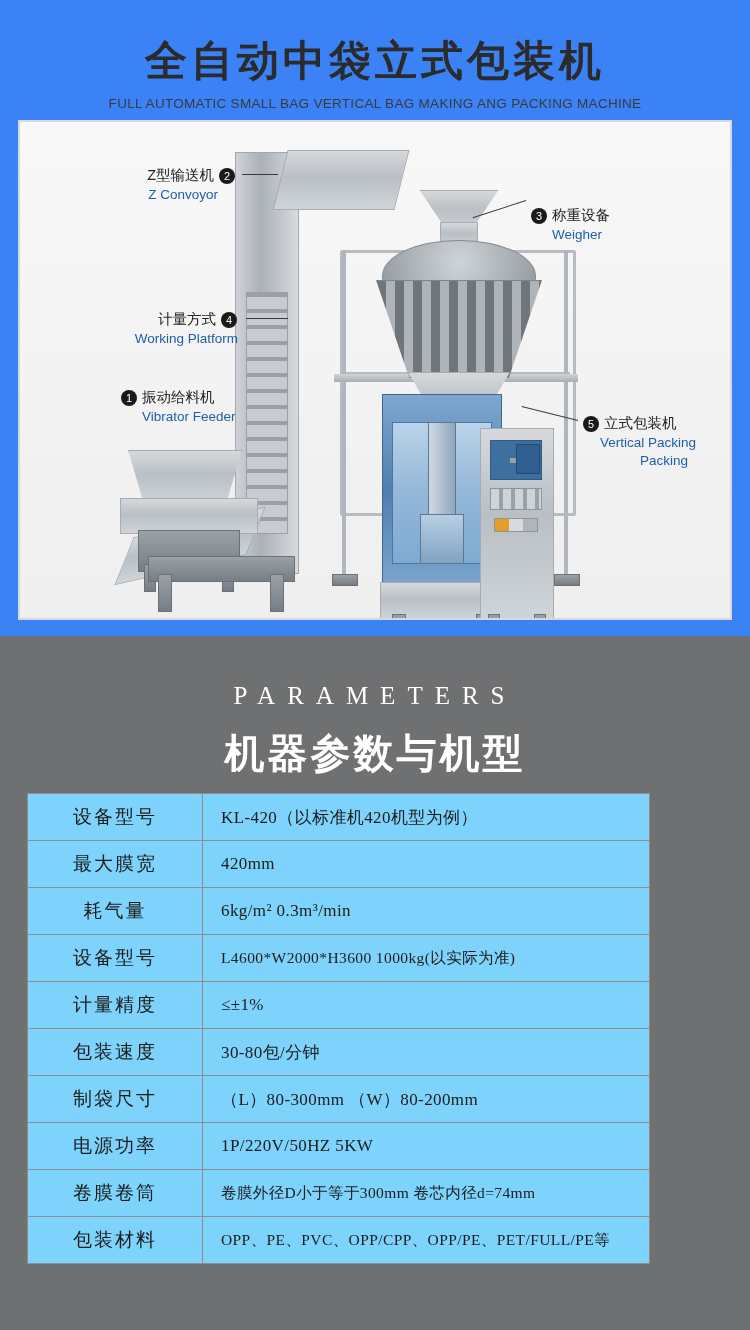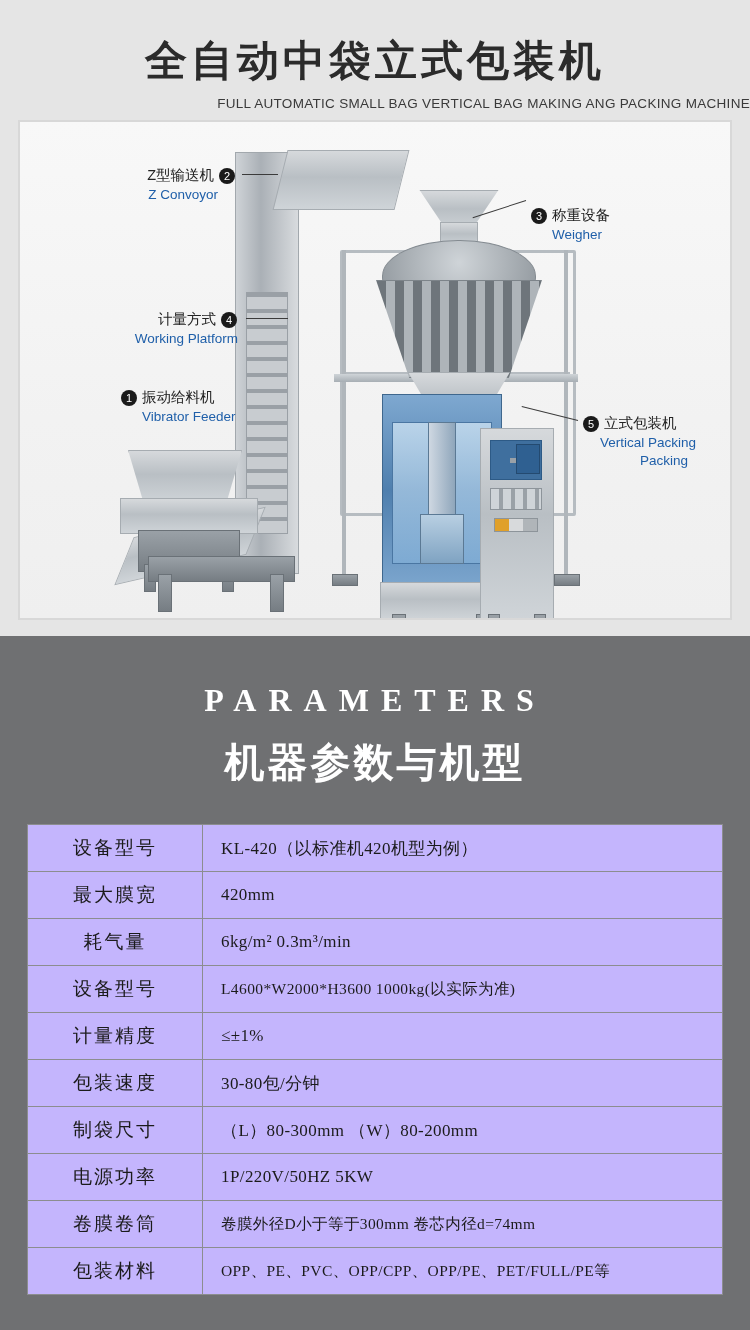--- a/index.html
+++ b/index.html
@@ -17,35 +17,35 @@
     position: relative;
     width: 750px;
     height: 1330px;
   }
 
   
   .hero {
     position: relative;
     width: 750px;
     height: 636px;
-    background: #e5e5e5;
+    background: #3b82f6;
     box-sizing: border-box;
   }
   .hero-title {
     text-align: center;
     font-size: 42px;
     font-weight: bold;
     color: #2b2b2b;
     letter-spacing: 4px;
     padding-top: 36px;
     line-height: 1.2;
     font-family: "Liberation Sans", sans-serif;
   }
   .hero-subtitle {
-    text-align: right;
+    text-align: center;
     font-size: 13.5px;
     color: #3a3a3a;
     letter-spacing: 0.3px;
     margin-top: 10px;
     font-family: "Liberation Sans", sans-serif;
   }
 
   .figure-frame {
     position: absolute;
     left: 18px;
@@ -127,45 +127,43 @@
     position: absolute;
     top: 636px;
     left: 0;
     width: 750px;
     height: 694px;
     background: #6f7072;
   }
   .params-eyebrow {
     text-align: center;
     color: #ffffff;
-    font-size: 32px;
+    font-size: 25px;
     letter-spacing: 12px;
     padding-top: 46px;
     font-family: "Liberation Serif", serif;
-    font-weight: bold;
   }
   .params-heading {
     text-align: center;
     color: #ffffff;
     font-size: 40px;
     font-weight: bold;
     letter-spacing: 3px;
     margin-top: 16px;
     font-family: "Liberation Sans", sans-serif;
   }
 
   .spec-table {
     position: absolute;
     left: 27px;
     top: 157px;
-    width: 696px;
+    width: 623px;
     border-collapse: collapse;
-    background: #c4b5fd;
+    background: #7dd3fc;
     table-layout: fixed;
-    margin-top: 31px;
   }
   .spec-table td {
     border: 1px solid #8c8d8f;
     height: 44px;
     font-family: "Liberation Serif", serif;
   }
   .spec-table td.k {
     width: 172px;
     text-align: center;
     font-size: 19px;

